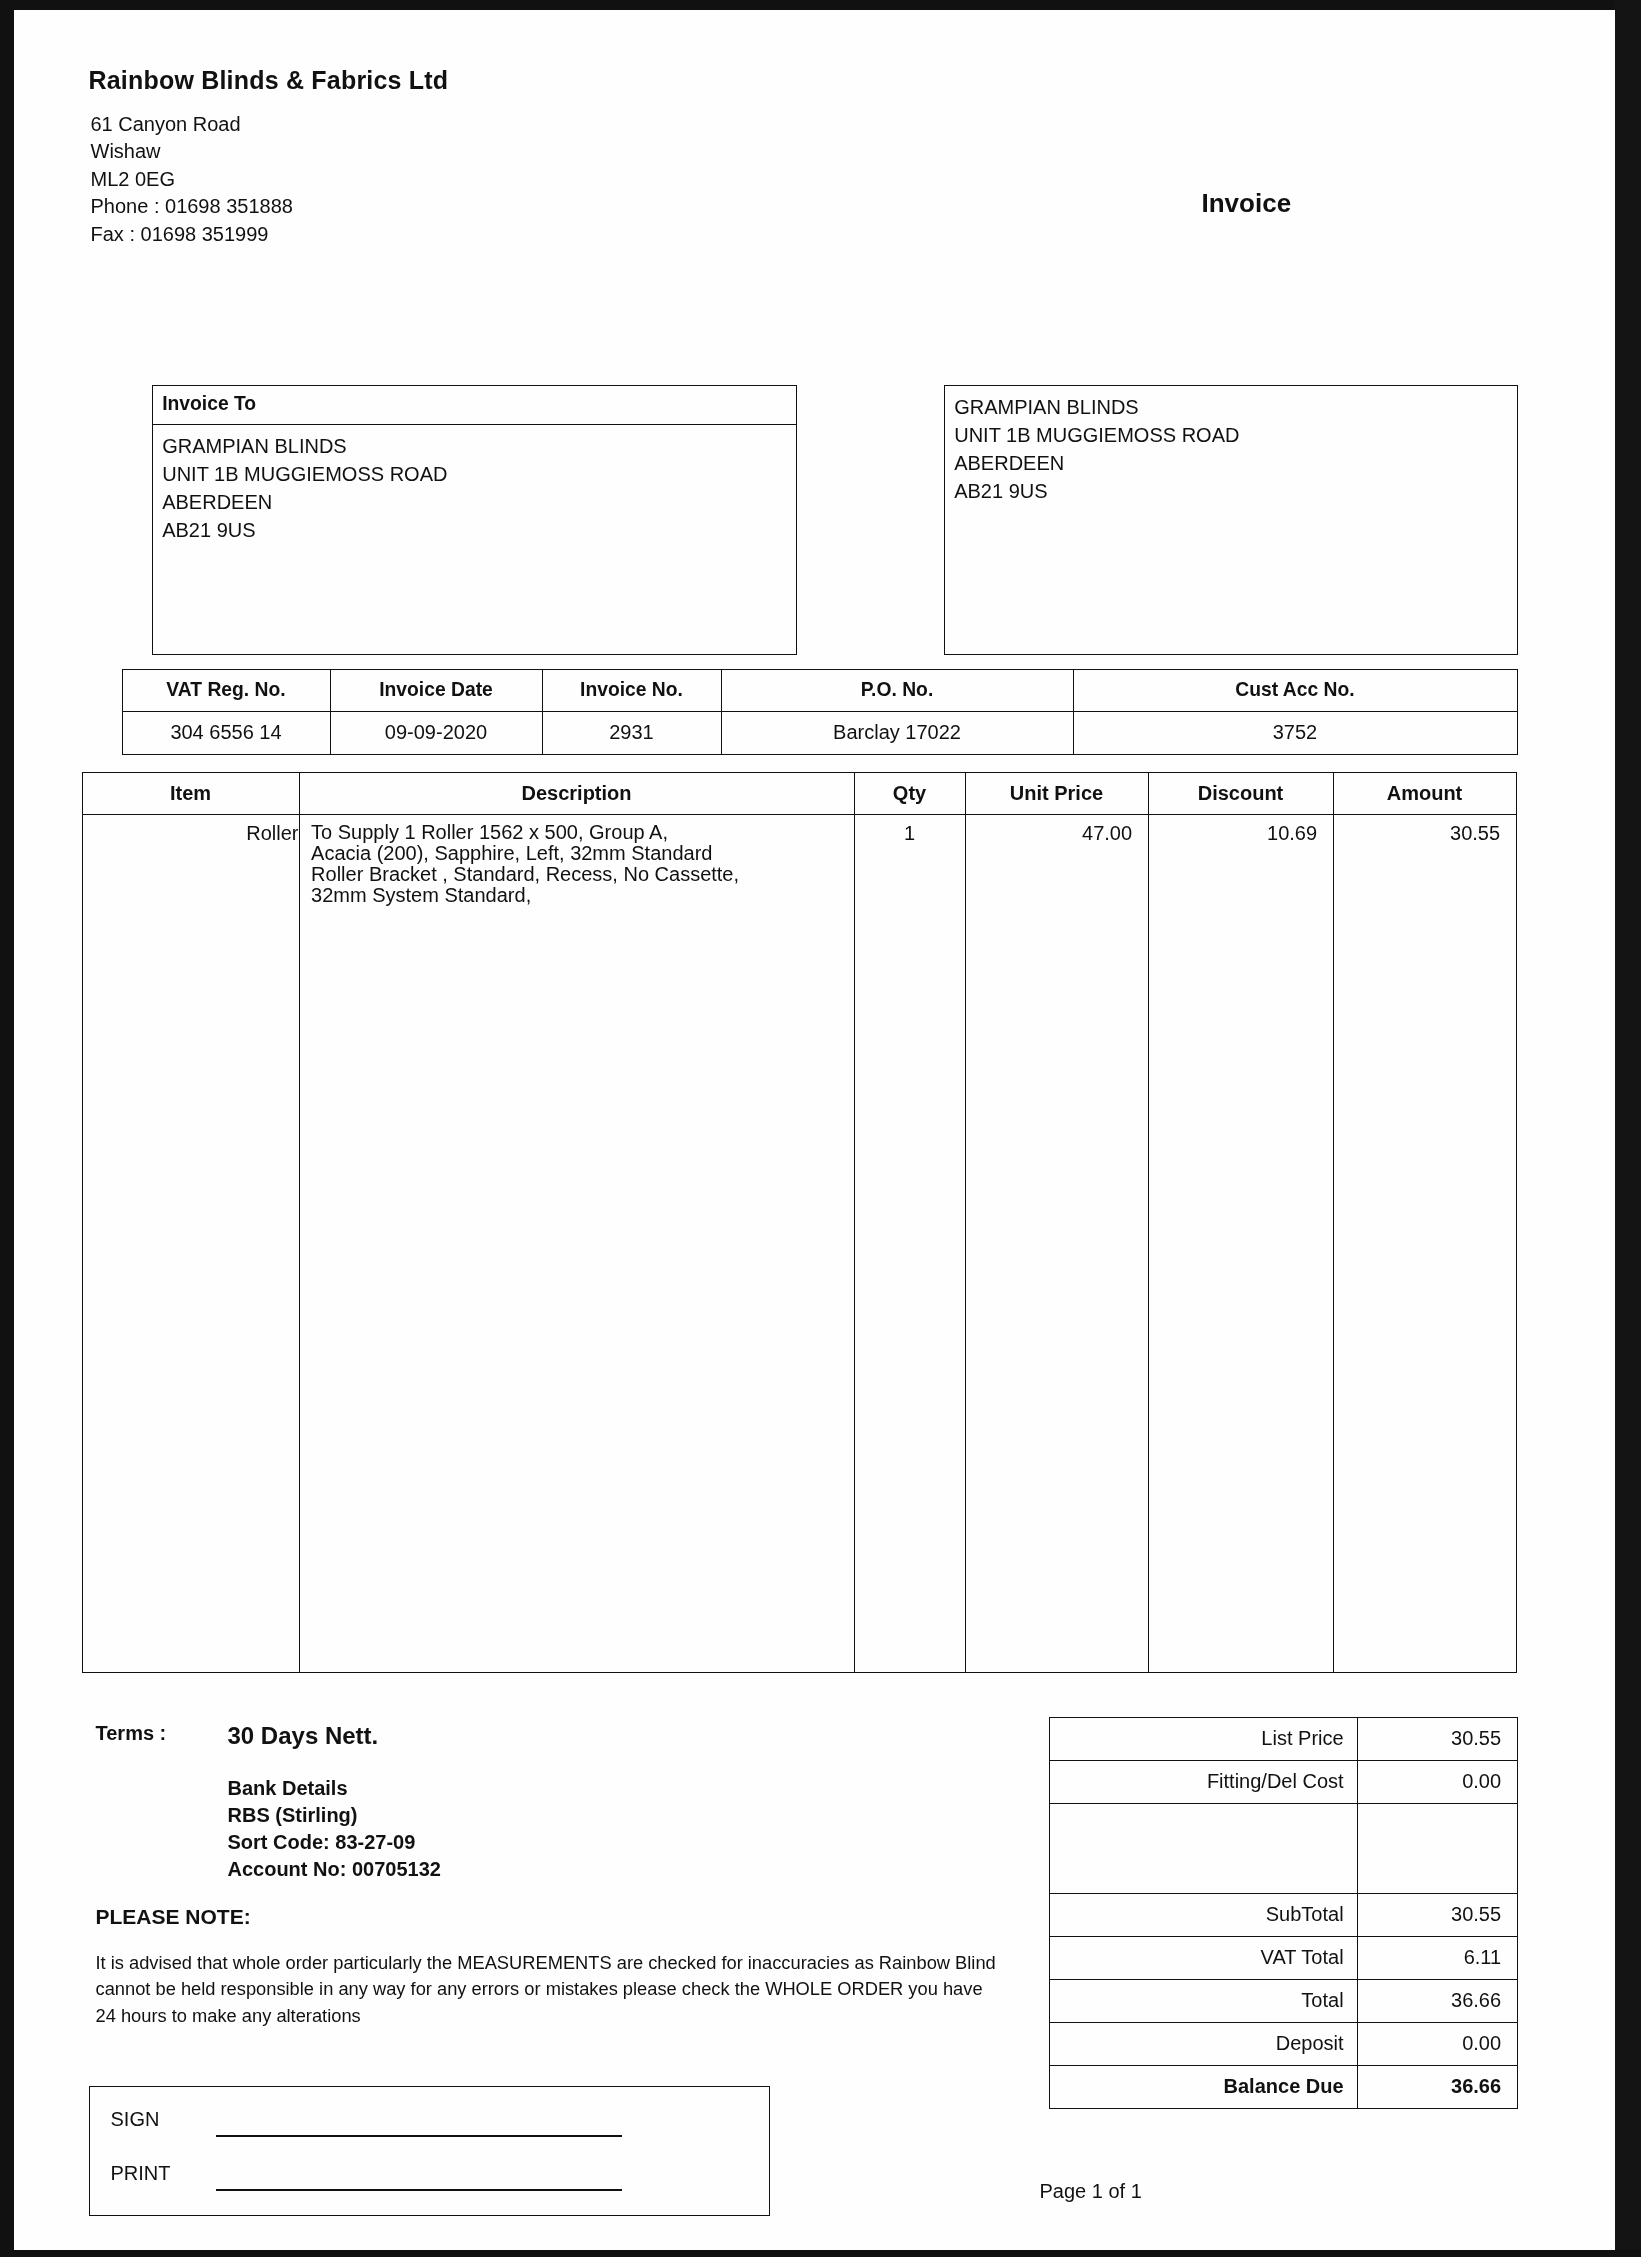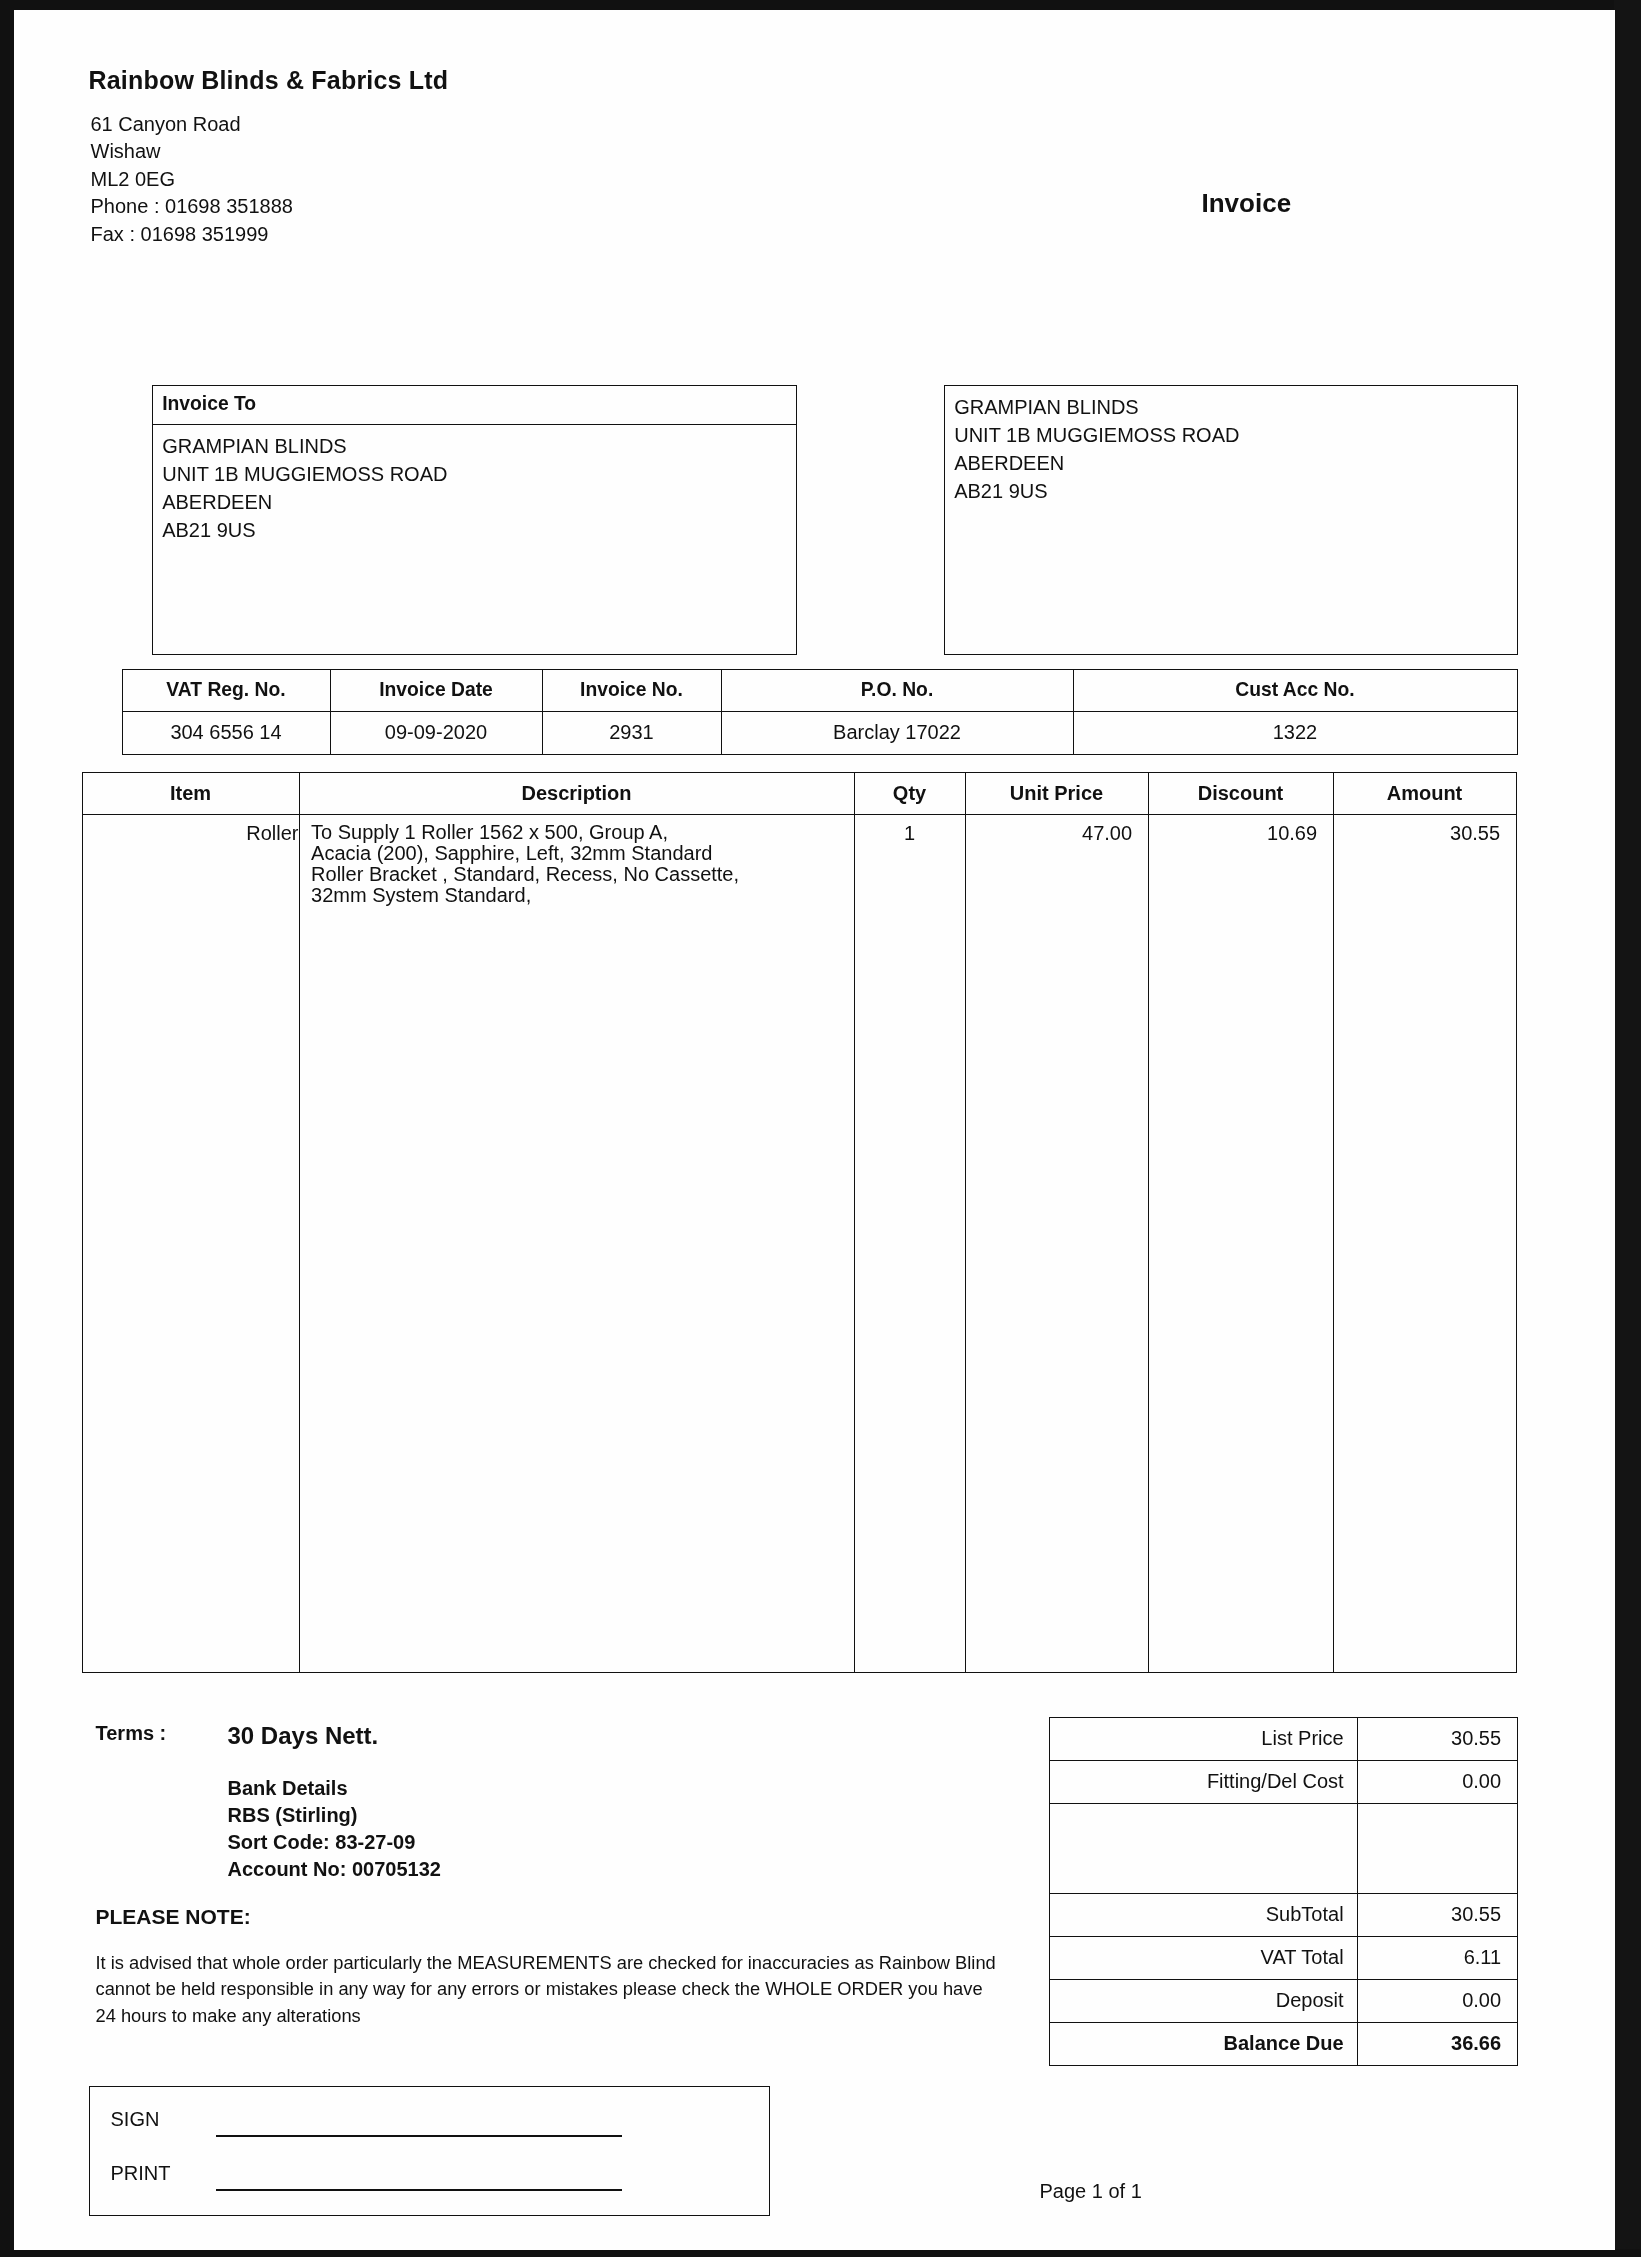--- a/index.html
+++ b/index.html
@@ -315,21 +315,21 @@
         <th>Invoice Date</th>
         <th>Invoice No.</th>
         <th>P.O. No.</th>
         <th>Cust Acc No.</th>
       </tr>
       <tr>
         <td>304 6556 14</td>
         <td>09-09-2020</td>
         <td>2931</td>
         <td>Barclay 17022</td>
-        <td>1322</td>
+        <td>3752</td>
       </tr>
     </tbody>
       </table>
 
     <table class="items-table">
       <colgroup>
         <col style="width: 217px;">
         <col style="width: 555px;">
         <col style="width: 111px;">
         <col style="width: 183px;">
@@ -392,20 +392,24 @@
       </tr>
       <tr>
         <td class="lbl">SubTotal</td>
         <td class="val">30.55</td>
       </tr>
       <tr>
         <td class="lbl">VAT Total</td>
         <td class="val">6.11</td>
       </tr>
       <tr>
+        <td class="lbl">Total</td>
+        <td class="val">36.66</td>
+      </tr>
+      <tr>
         <td class="lbl">Deposit</td>
         <td class="val">0.00</td>
       </tr>
       <tr class="bold">
         <td class="lbl">Balance Due</td>
         <td class="val">36.66</td>
       </tr>
     </tbody>
       </table>
 

